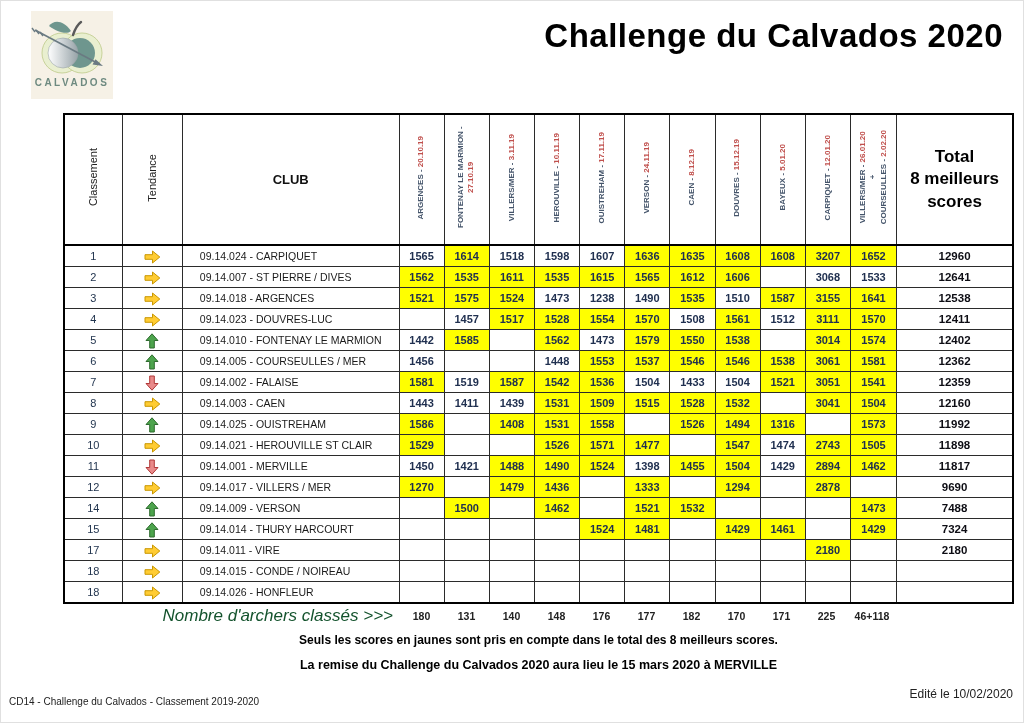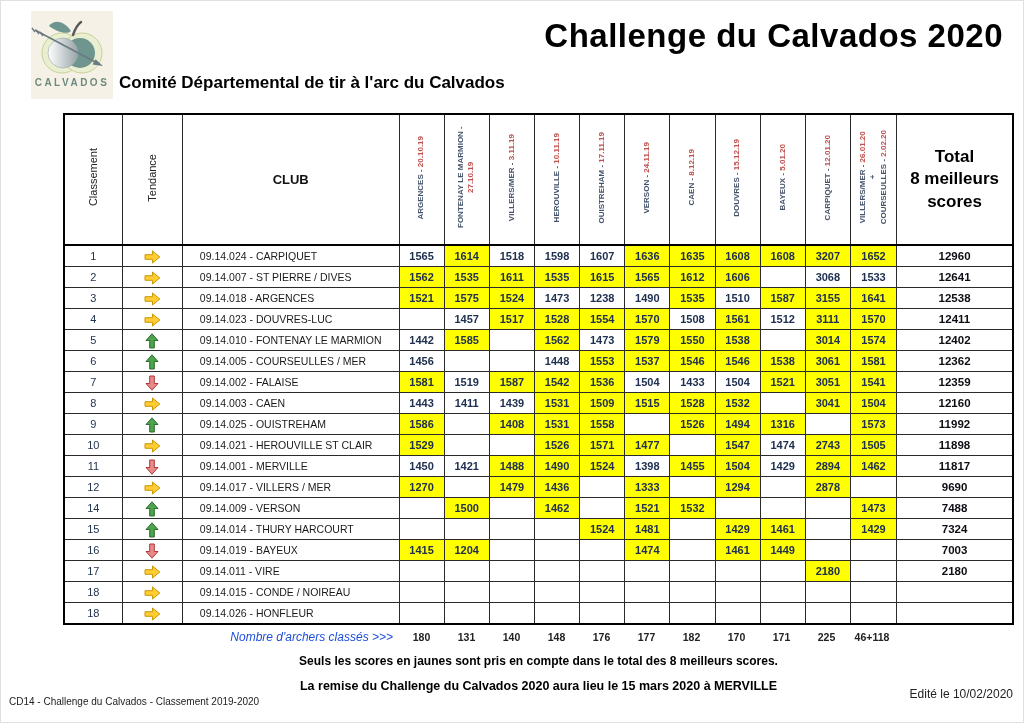--- a/index.html
+++ b/index.html
@@ -33,21 +33,21 @@
   .c-trend{text-align:center;}
   .c-trend svg{vertical-align:middle;}
   .c-club{text-align:left;padding-left:17px;font-size:10.5px;color:#1a1a1a;}
   .c-score{text-align:center;font-size:11px;font-weight:700;color:#203050;}
   .c-score.hl{background:#FFFF00;}
   .c-total{text-align:center;font-size:11.5px;font-weight:700;color:#0d0d14;}
 
   
   .archers{display:flex;align-items:center;height:21px;margin-top:1px;}
   .archers-label{width:330px;text-align:right;padding-right:6px;font-style:italic;
-                 font-size:12px;color:#1d4ed8;white-space:nowrap;}
+                 font-size:17px;color:#14532d;white-space:nowrap;}
   .archers-val{width:45px;flex:0 0 45px;text-align:center;font-size:10.5px;font-weight:700;color:#222;}
   .archers-val.wide{flex-basis:46px;width:46px;}
   .archers-spacer{flex:0 0 116px;}
 
   
   .notes{text-align:center;margin-top:7px;color:#000;}
   .note1{font-size:12px;font-weight:700;}
   .note2{font-size:12.5px;font-weight:700;margin-top:11px;}
   .footer-left{position:absolute;left:8px;bottom:15px;font-size:10px;color:#222;}
   .footer-right{position:absolute;right:10px;bottom:21px;font-size:12px;color:#222;}
@@ -72,21 +72,20 @@
       <path d="M40 20 C 32 8, 22 9, 18 15 C 26 21, 36 24, 40 20 Z" fill="#6E968E"></path>
       <path d="M42 24 C 44 18, 46 14, 50 11" stroke="#5a5a5a" stroke-width="2.4" fill="none" stroke-linecap="round"></path>
       <line x1="4" y1="19" x2="68" y2="53" stroke="#6a7a82" stroke-width="1.6"></line>
       <polygon points="72,55 61.5,53.6 64.5,48.2" fill="#6a7a82"></polygon>
       <path d="M4 21 l-3 -4 M8 23 l-3 -4 M12 25 l-3 -4" stroke="#6a7a82" stroke-width="1.4" fill="none"></path>
     </svg>
     <div class="logo-text">CALVADOS</div>
   </div>
 
   <h1 class="title">Challenge du Calvados 2020</h1>
-  <div class="subtitle">Comité Départemental de tir à l'arc du Calvados</div>
 
   <div class="table-wrap">
     <table>
       <colgroup>
         <col style="width:58px">
           <col style="width:60px">
           <col style="width:216px">
         <col style="width:45px">
           <col style="width:45px">
           <col style="width:45px">
@@ -388,39 +387,20 @@
             <td class="c-score hl">1524</td>
             <td class="c-score hl">1481</td>
             <td class="c-score"></td>
             <td class="c-score hl">1429</td>
             <td class="c-score hl">1461</td>
             <td class="c-score"></td>
             <td class="c-score hl">1429</td>
             <td class="c-total">7324</td>
           </tr>
           <tr>
-            <td class="c-rank">16</td>
-            <td class="c-trend"><span><svg width="14" height="16" viewBox="0 0 14 16">
-                  <polygon points="7,15.2 1,8.5 4.7,8.5 4.7,1 9.3,1 9.3,8.5 13,8.5" fill="#E98A8A" stroke="#B03838" stroke-width="1" stroke-linejoin="round"></polygon>
-                </svg></span></td>
-            <td class="c-club">09.14.019 - BAYEUX</td>
-            <td class="c-score hl">1415</td>
-            <td class="c-score hl">1204</td>
-            <td class="c-score"></td>
-            <td class="c-score"></td>
-            <td class="c-score"></td>
-            <td class="c-score hl">1474</td>
-            <td class="c-score"></td>
-            <td class="c-score hl">1461</td>
-            <td class="c-score hl">1449</td>
-            <td class="c-score"></td>
-            <td class="c-score"></td>
-            <td class="c-total">7003</td>
-          </tr>
-          <tr>
             <td class="c-rank">17</td>
             <td class="c-trend"><span><svg width="17" height="14" viewBox="0 0 17 14">
                   <polygon points="1,4.7 8.5,4.7 8.5,1 15.8,7 8.5,13 8.5,9.3 1,9.3" fill="#FFCC33" stroke="#C99700" stroke-width="1" stroke-linejoin="round"></polygon>
                 </svg></span></td>
             <td class="c-club">09.14.011 - VIRE</td>
             <td class="c-score"></td>
             <td class="c-score"></td>
             <td class="c-score"></td>
             <td class="c-score"></td>
             <td class="c-score"></td>

